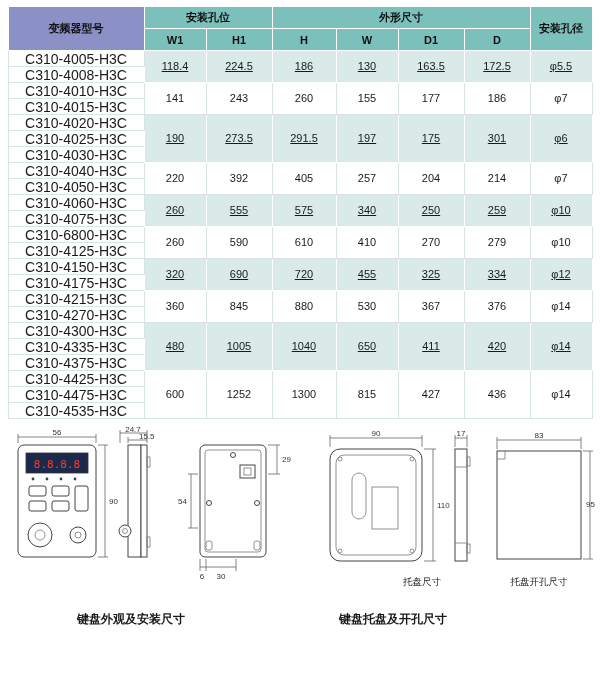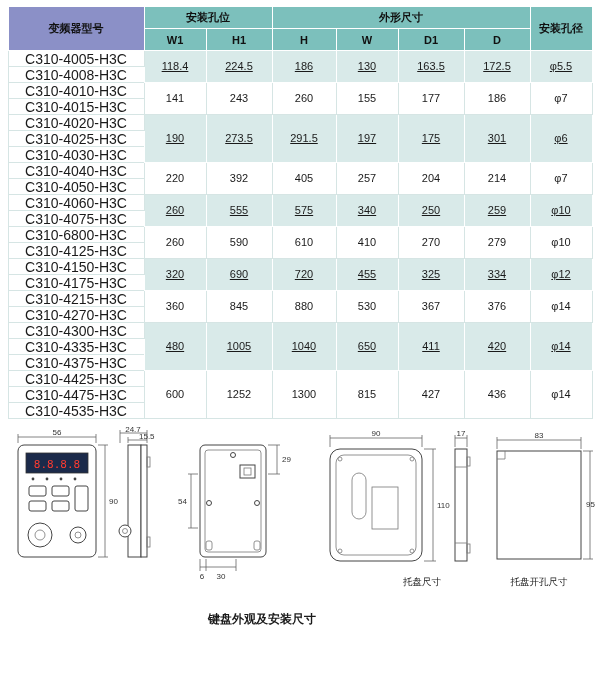--- a/index.html
+++ b/index.html
@@ -300,13 +300,14 @@
     <path class="dimline" d="M497 22 V10 M581 22 V10 M497 13 H581"></path>
     <text class="dimtxt" x="539" y="11" text-anchor="middle">83</text>
     <path class="dimline" d="M583 24 H593 M583 132 H593 M590 24 V132"></path>
     <text class="dimtxt" x="586" y="80" text-anchor="start">95</text>
     <text class="lbltxt" x="539" y="158" text-anchor="middle">托盘开孔尺寸</text>
   </g>
 </svg>
 
 <div class="captions">
   <div>键盘外观及安装尺寸</div>
+  <div>键盘托盘及开孔尺寸</div>
 </div>
 
 </body></html>

